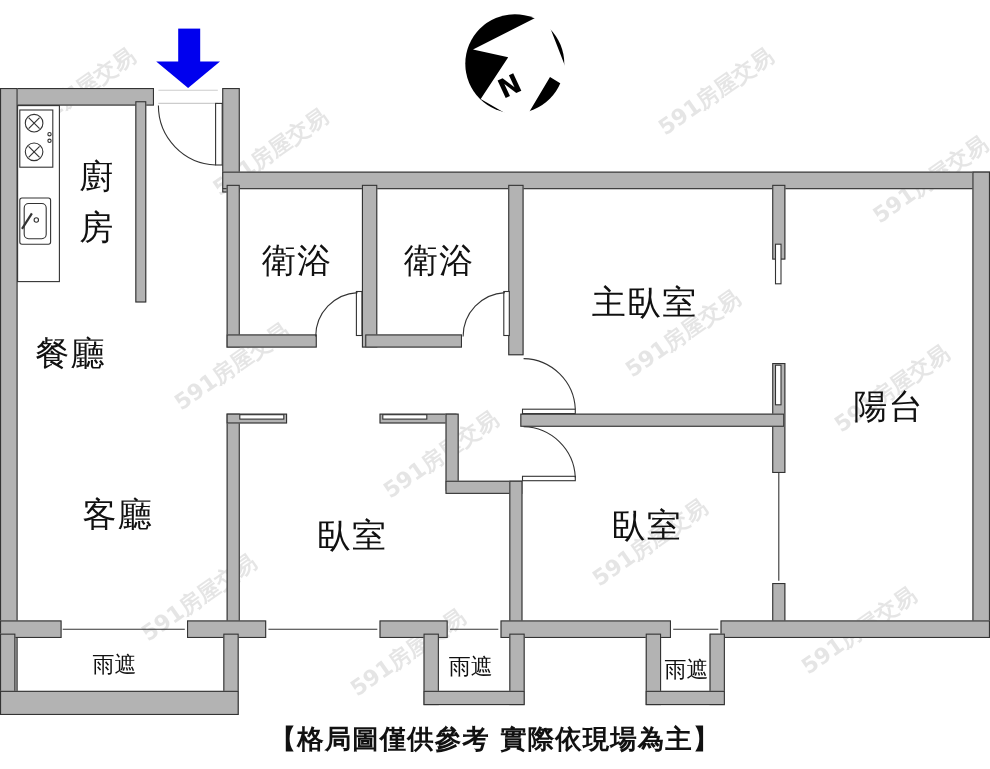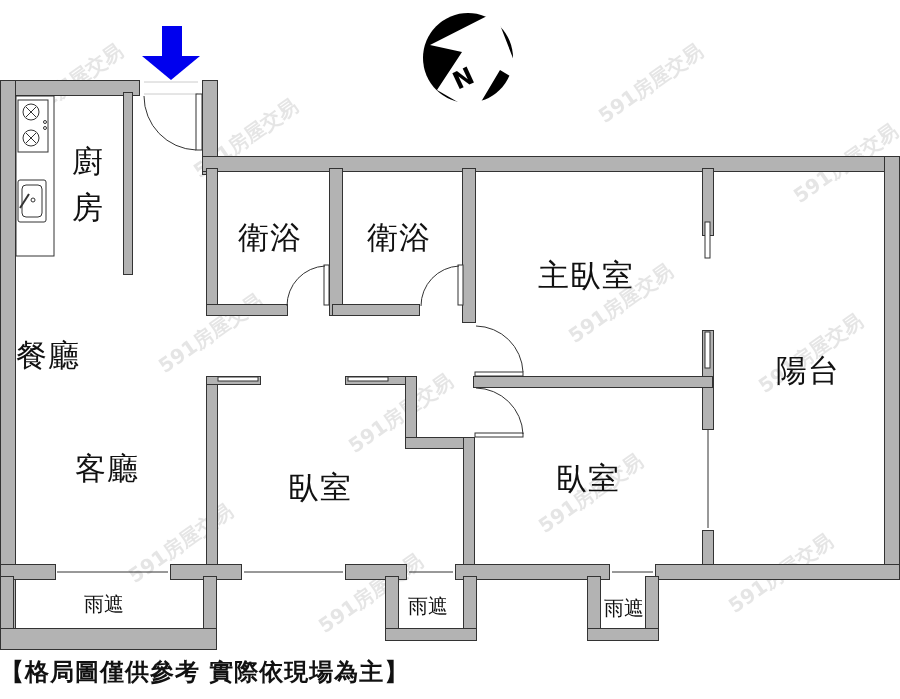--- a/index.html
+++ b/index.html
@@ -2,21 +2,21 @@
 <html><head>
 <meta charset="utf-8">
 <style>
   html, body { margin:0; padding:0; background:#ffffff; }
   body { width:900px; height:699px; position:relative; overflow:hidden; font-family:"DejaVu Sans", sans-serif; }
   .plan { position:absolute; left:0; top:0; width:900px; height:699px; }
   .wall { position:absolute; background:#b3b3b3; border:1px solid #333; box-sizing:border-box; }
   .room-label { position:absolute; color:#111; font-family:"DejaVu Sans", sans-serif; white-space:nowrap; line-height:1; }
   .lbl-lg { font-size:31px; letter-spacing:1px; }
   .lbl-sm { font-size:20px; }
-  .caption { position:absolute; left:0; top:656px; width:900px; text-align:left; font-size:24px; font-weight:bold; color:#111; font-family:"DejaVu Sans", sans-serif; letter-spacing:1px; }
+  .caption { position:absolute; left:0; top:656px; width:900px; text-align:center; font-size:24px; font-weight:bold; color:#111; font-family:"DejaVu Sans", sans-serif; letter-spacing:1px; }
   svg.overlay { position:absolute; left:0; top:0; }
   .watermark { position:absolute; color:rgba(180,180,180,0.35); font-size:20px; font-weight:bold; transform:rotate(-35deg); white-space:nowrap; pointer-events:none; font-family:"DejaVu Sans", sans-serif; }
 </style>
 </head>
 <body>
 
 <div class="plan">
 
   <div class="watermark" style="left:10px;top:70px;">591房屋交易</div>
   <div class="watermark" style="left:185px;top:125px;">591房屋交易</div>
@@ -145,21 +145,21 @@
       <polygon points="142,56 200,56 171,80" fill="#0000ee"></polygon>
     </g>
   </svg>
 
   <div class="room-label lbl-lg" style="left:72px;top:146px;">廚</div>
   <div class="room-label lbl-lg" style="left:72px;top:192px;">房</div>
   <div class="room-label lbl-lg" style="left:238px;top:222px;">衛浴</div>
   <div class="room-label lbl-lg" style="left:367px;top:222px;">衛浴</div>
   <div class="room-label lbl-lg" style="left:538px;top:260px;">主臥室</div>
   <div class="room-label lbl-lg" style="left:776px;top:355px;">陽台</div>
-  <div class="room-label lbl-lg" style="left:16px;top:307px;margin-top:33px;">餐廳</div>
+  <div class="room-label lbl-lg" style="left:32px;top:307px;">餐廳</div>
   <div class="room-label lbl-lg" style="left:75px;top:453px;">客廳</div>
   <div class="room-label lbl-lg" style="left:288px;top:472px;">臥室</div>
   <div class="room-label lbl-lg" style="left:556px;top:463px;">臥室</div>
   <div class="room-label lbl-sm" style="left:84px;top:594px;">雨遮</div>
   <div class="room-label lbl-sm" style="left:408px;top:596px;">雨遮</div>
   <div class="room-label lbl-sm" style="left:604px;top:598px;">雨遮</div>
 
   <div class="caption">【格局圖僅供參考 實際依現場為主】</div>
 </div>
 

